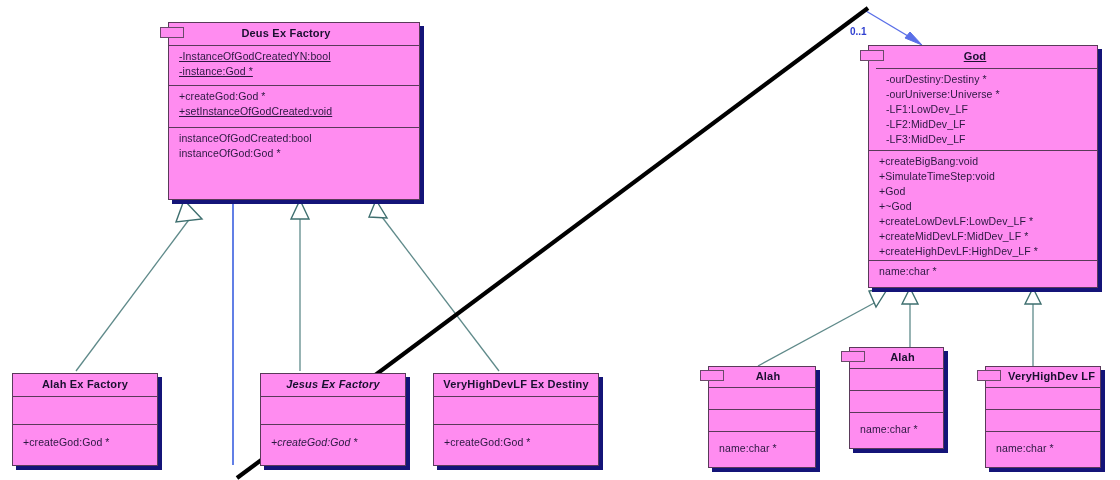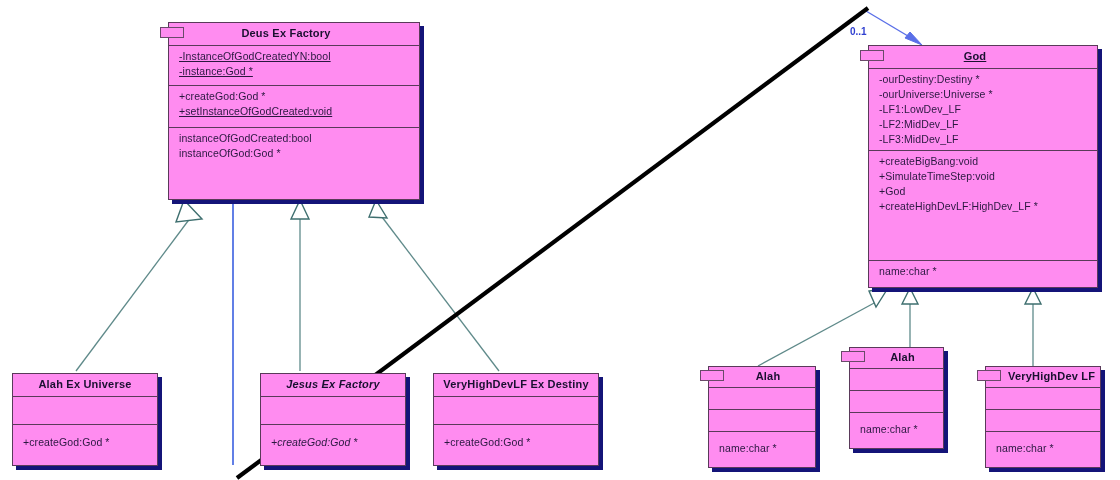--- a/index.html
+++ b/index.html
@@ -142,40 +142,43 @@
     </div>
     <div class="compartment" style="height:73px;">
       <div class="member">instanceOfGodCreated:bool</div>
       <div class="member">instanceOfGod:God *</div>
     </div>
   </div>
 
   <div class="uml-class" style="left:868px; top:45px; width:230px; height:243px;">
     <div class="tab-icon"></div>
     <div class="uml-title" style="height:22px;text-decoration:underline;">God</div>
-    <div class="compartment" style="height:82px;">
+    <div class="compartment" style="height:82px;margin-left:7px;">
       <div class="member">-ourDestiny:Destiny *</div>
       <div class="member">-ourUniverse:Universe *</div>
       <div class="member">-LF1:LowDev_LF</div>
       <div class="member">-LF2:MidDev_LF</div>
       <div class="member">-LF3:MidDev_LF</div>
     </div>
     <div class="compartment" style="height:110px;">
       <div class="member">+createBigBang:void</div>
       <div class="member">+SimulateTimeStep:void</div>
       <div class="member">+God</div>
+      <div class="member">+~God</div>
+      <div class="member">+createLowDevLF:LowDev_LF *</div>
+      <div class="member">+createMidDevLF:MidDev_LF *</div>
       <div class="member">+createHighDevLF:HighDev_LF *</div>
     </div>
     <div class="compartment" style="height:28px;">
       <div class="member">name:char *</div>
     </div>
   </div>
 
   <div class="uml-class" style="left:12px; top:373px; width:146px; height:93px;">
-    <div class="uml-title" style="height:22px; padding-left:10px; padding-right:10px;">Alah Ex Universe</div>
+    <div class="uml-title" style="height:22px; padding-left:10px; padding-right:10px;">Alah Ex Factory</div>
     <div class="compartment empty-pad" style="height:28px;"></div>
     <div class="compartment" style="height:42px; padding-top:10px;">
       <div class="member">+createGod:God *</div>
     </div>
   </div>
 
   <div class="uml-class" style="left:260px; top:373px; width:146px; height:93px;font-style:italic;">
     <div class="uml-title" style="height:22px; padding-left:10px; padding-right:10px;">Jesus Ex Factory</div>
     <div class="compartment empty-pad" style="height:28px;"></div>
     <div class="compartment" style="height:42px; padding-top:10px;">

